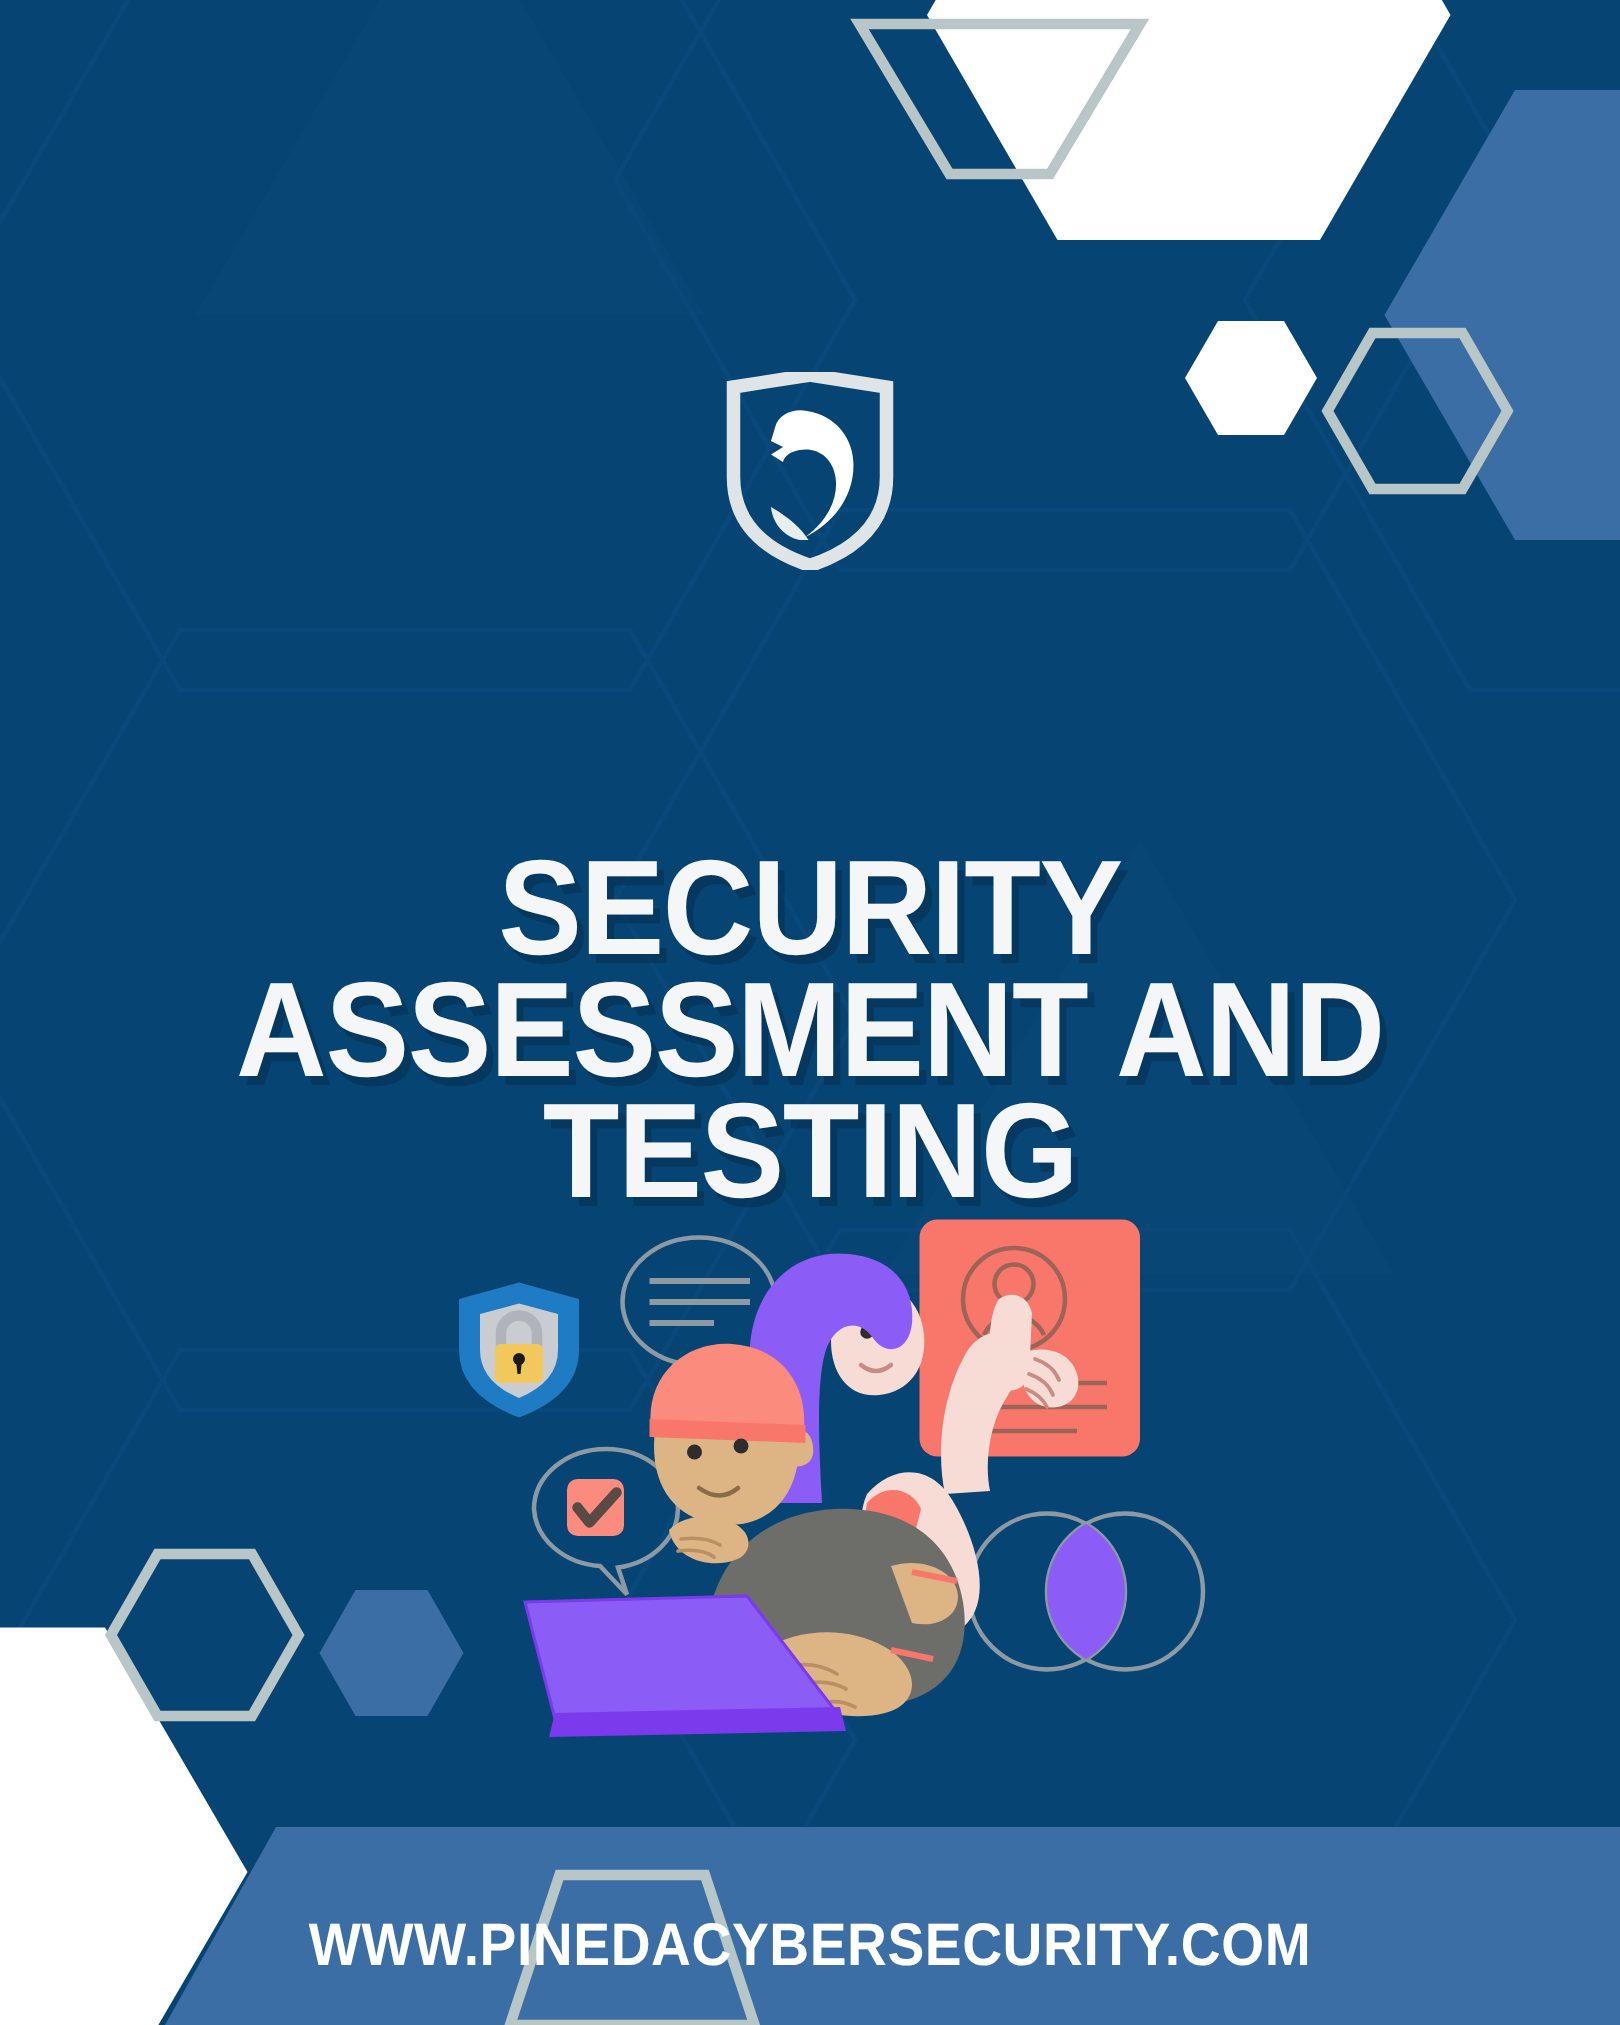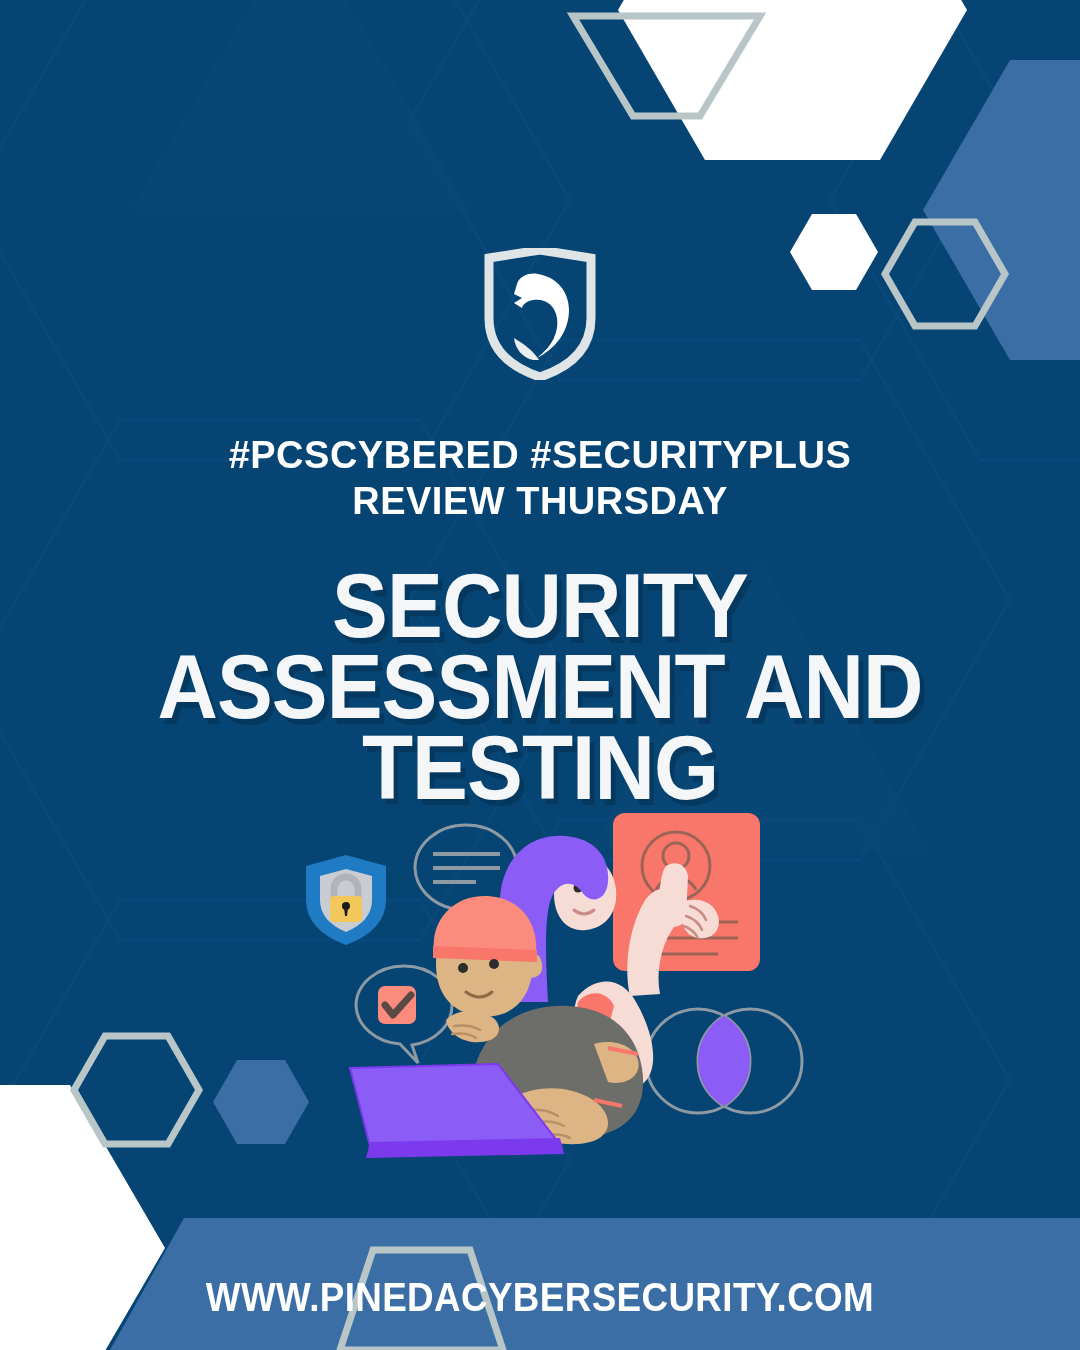--- a/index.html
+++ b/index.html
@@ -123,24 +123,20 @@
       <path d="M36 36 C38 29 47 24 57 26 C76 29 88 44 88 62
                C88 84 74 101 56 110
                C72 98 78 83 76 70
                C74 57 64 50 52 52
                C46 53 42 56 41 60
                L33 55 L41 50 L33 46 Z" fill="#ffffff"></path>
       <path d="M52 112 C42 110 34 101 33 90 C45 97 53 104 58 112 Z" fill="#e8edee"></path>
     </svg>
   </div>
 
-  <div class="kicker">
-    <span>#PCSCYBERED #SECURITYPLUS</span>
-    <span class="l2">REVIEW THURSDAY</span>
-  </div>
 
   <div class="headline">
     <span>SECURITY</span>
     <span>ASSESSMENT AND</span>
     <span>TESTING</span>
   </div>
 
   <div class="illus">
     <svg viewBox="0 0 530 366" aria-hidden="true">
 

